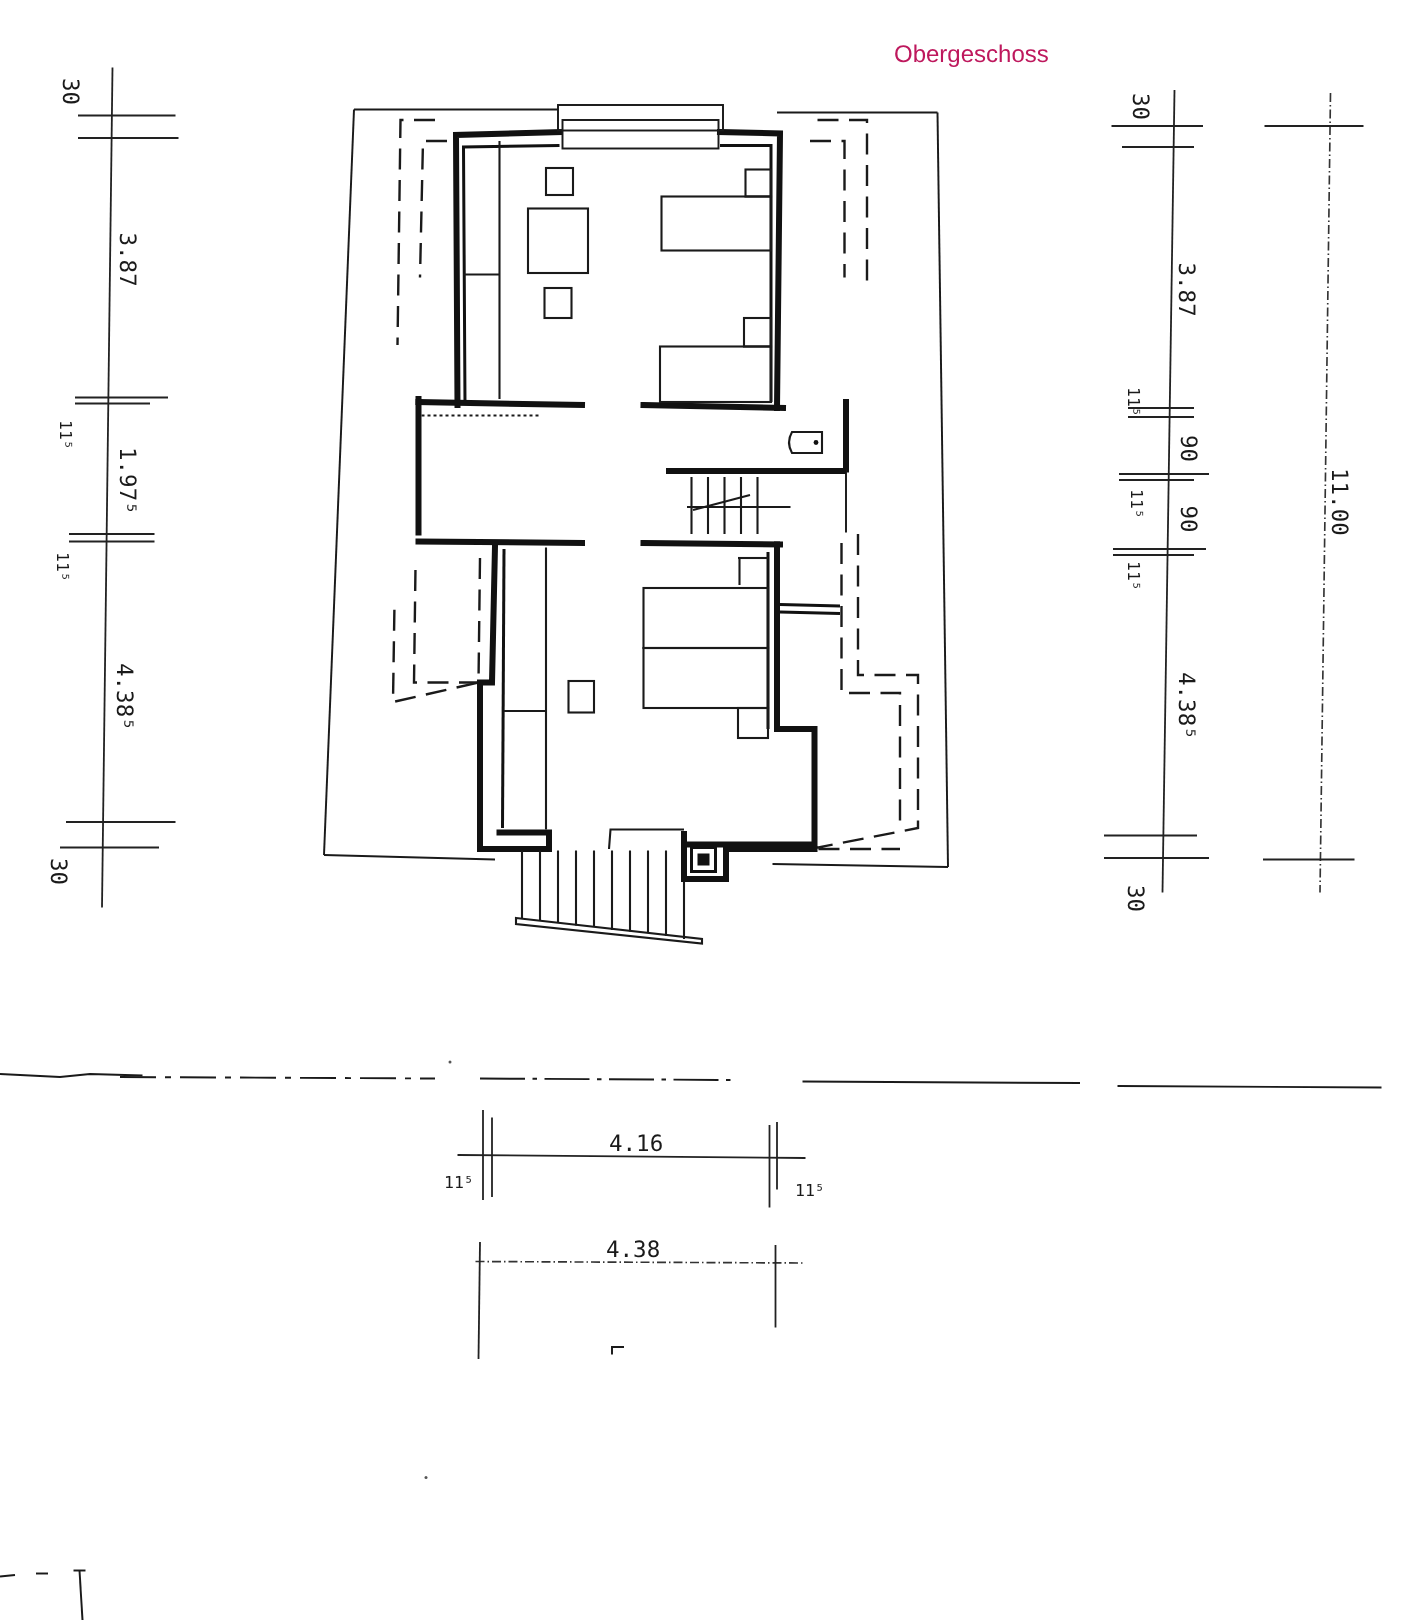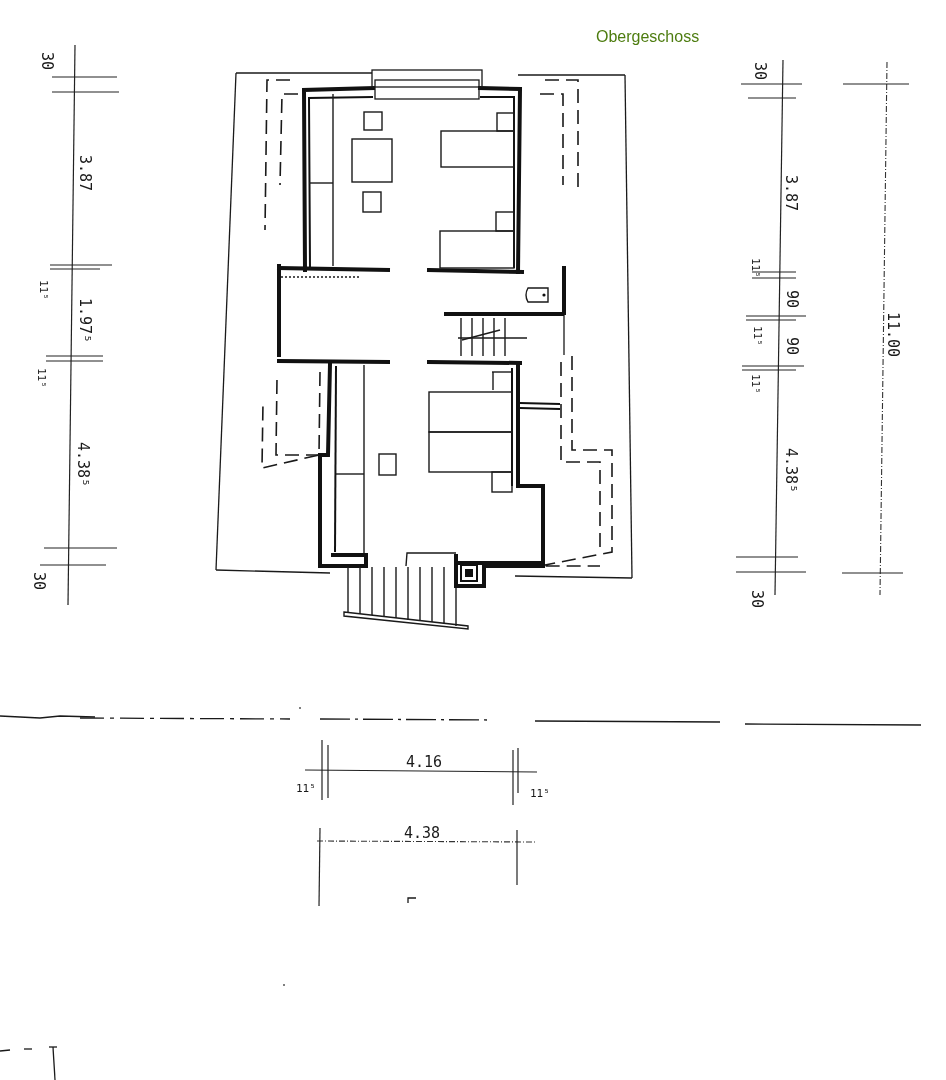--- a/index.html
+++ b/index.html
@@ -1,18 +1,18 @@
 <!DOCTYPE html>
 <html><head>
   <meta charset="utf-8">
   <style>
     html, body { margin: 0; padding: 0; background: #ffffff; }
     body { width: 946px; height: 1080px; position: relative; overflow: hidden; font-family: "Liberation Sans", sans-serif; }
     #canvas { position: absolute; left: 0; top: 0; width: 946px; height: 1080px; }
-    .title { position: absolute; left: 596px; top: 28px; font-size: 16px; color: #4d7c0f; font-family: "Liberation Sans", sans-serif; }
+    .title { position: absolute; left: 596px; top: 28px; font-size: 16px; color: #be185d; font-family: "Liberation Sans", sans-serif; }
     svg text { font-family: "DejaVu Sans Mono", monospace; fill: #1a1a1a; }
     .wall { stroke: #111; stroke-width: 4; fill: none; stroke-linecap: square; }
     .wall-thin { stroke: #111; stroke-width: 2; fill: none; }
     .line { stroke: #1a1a1a; stroke-width: 1.3; fill: none; }
     .dash { stroke: #1a1a1a; stroke-width: 1.6; fill: none; stroke-dasharray: 14 7; }
     .dimline { stroke: #222; stroke-width: 1.2; fill: none; }
     .dimline-dotted { stroke: #333; stroke-width: 1.1; fill: none; stroke-dasharray: 6 2 1 2; }
     .furn { stroke: #1a1a1a; stroke-width: 1.4; fill: none; }
     .dimtext { font-size: 15px; }
     .subtext { font-size: 11px; }

